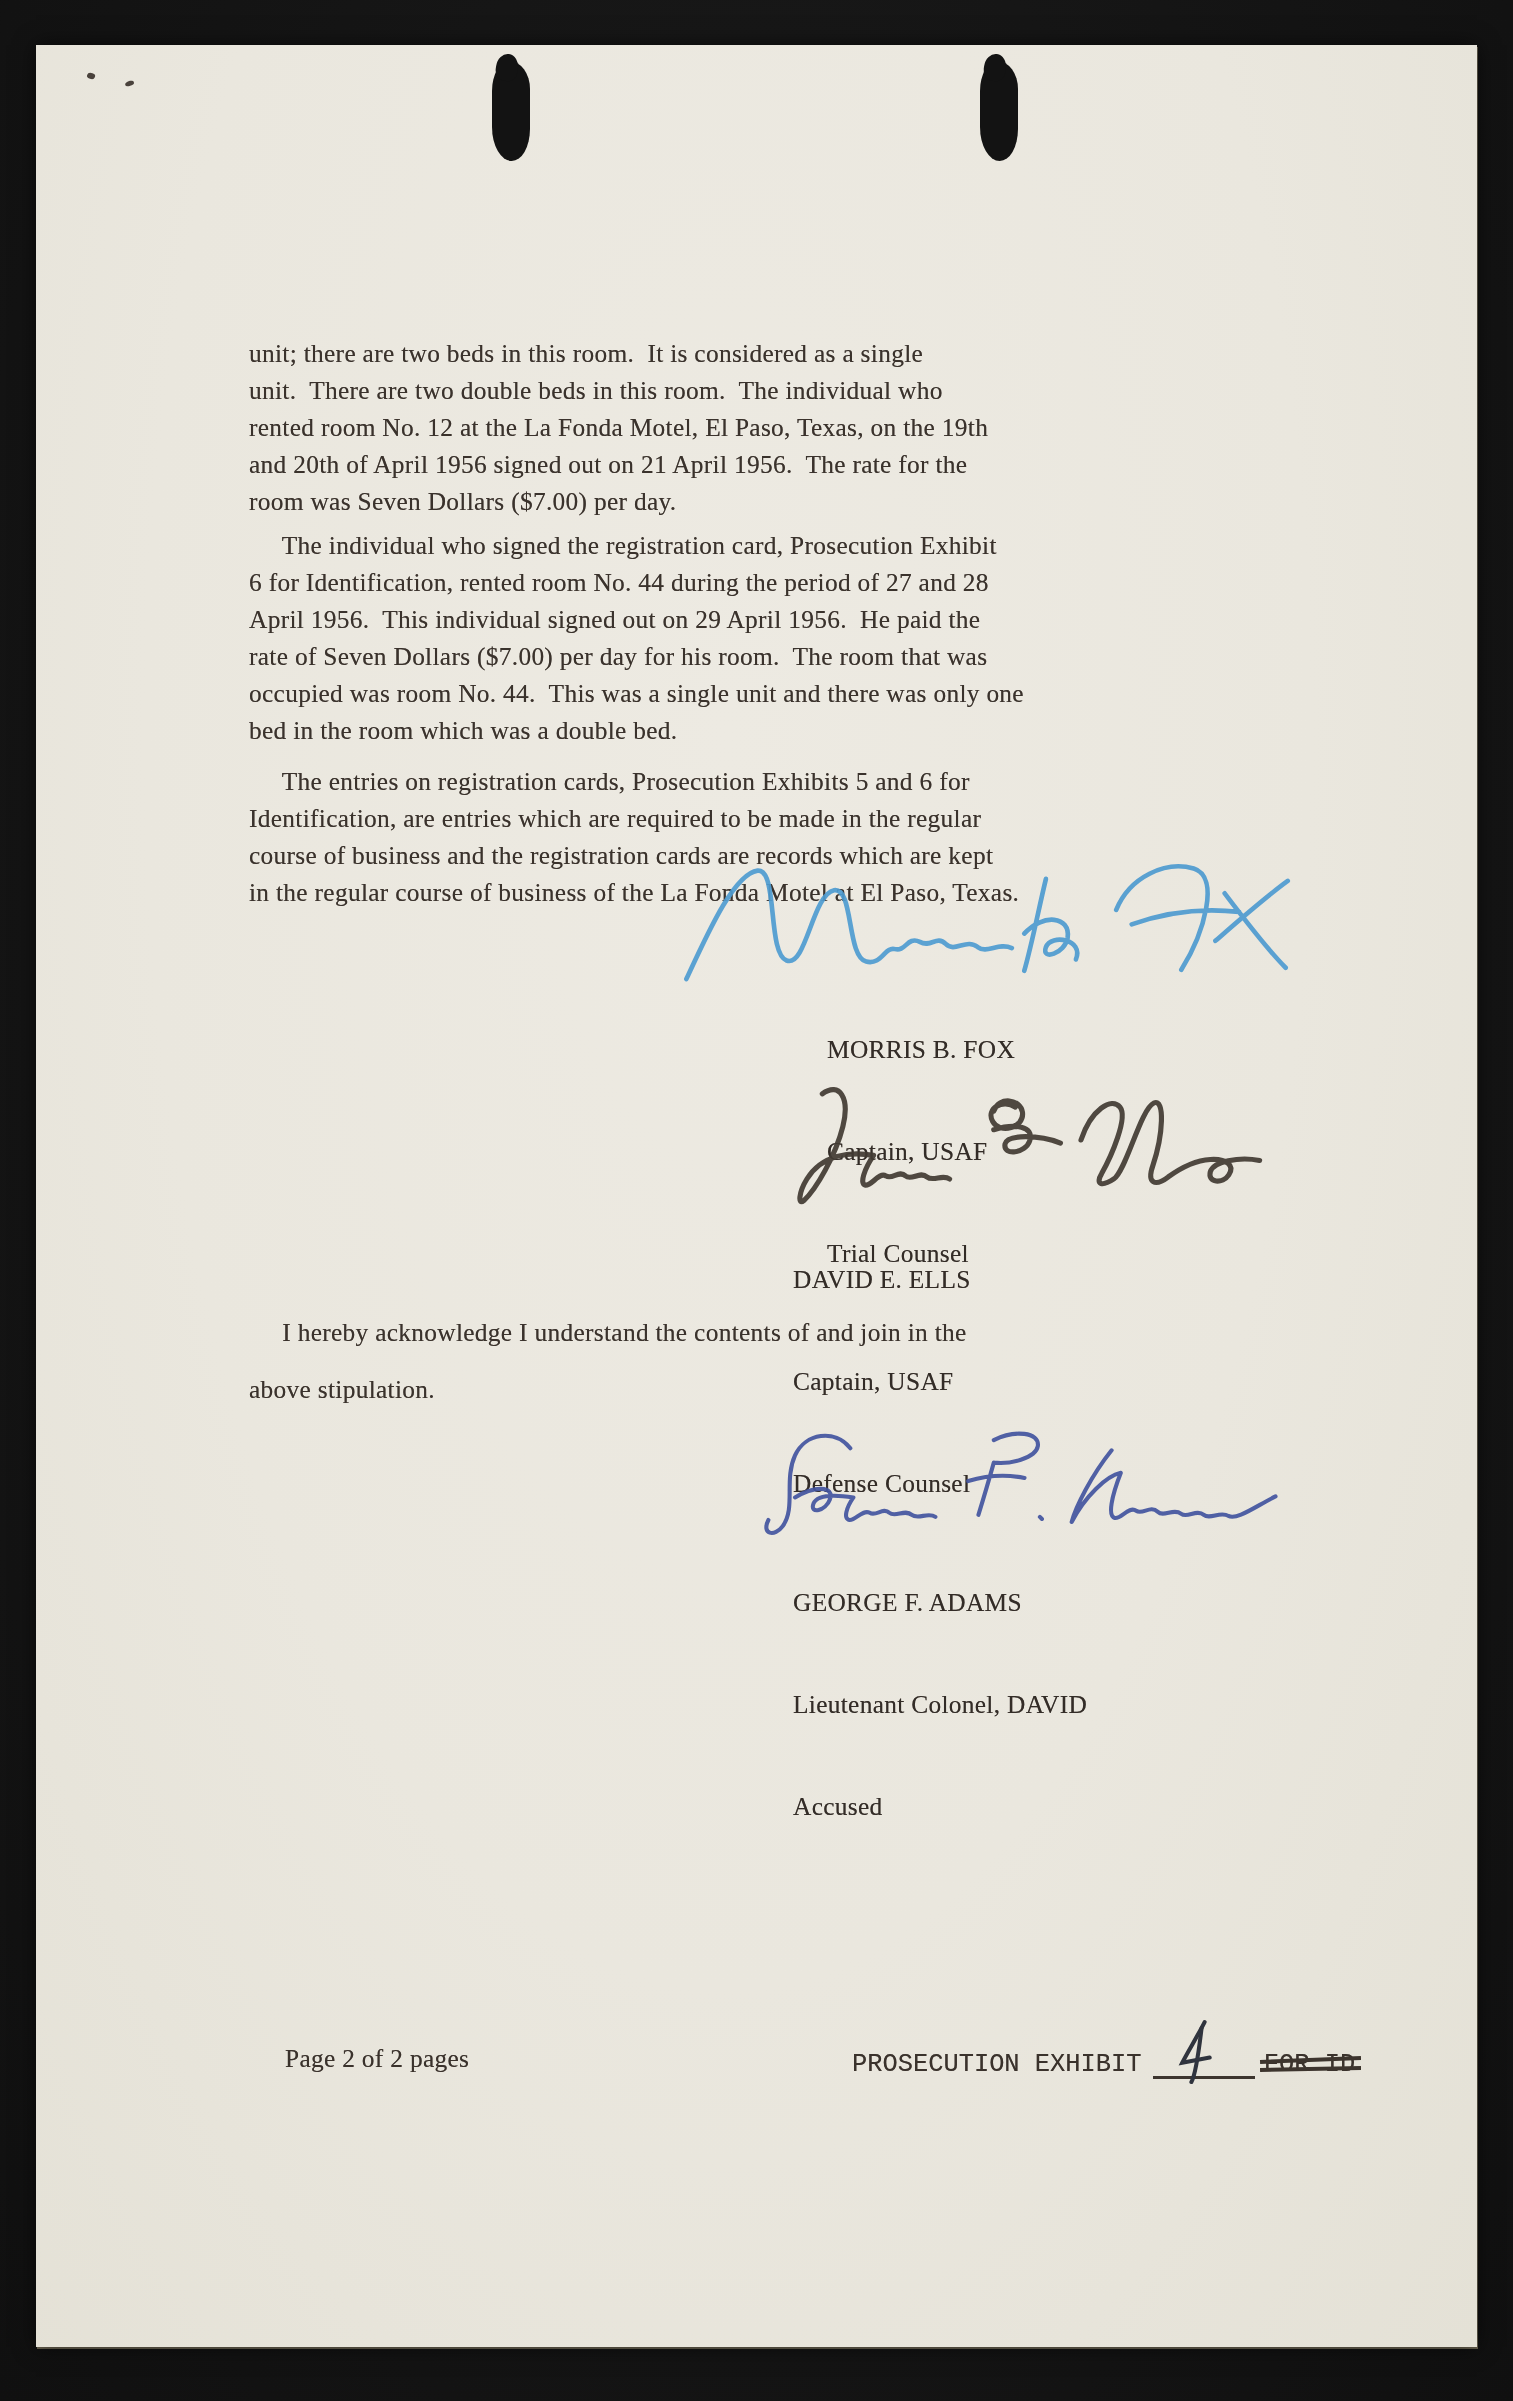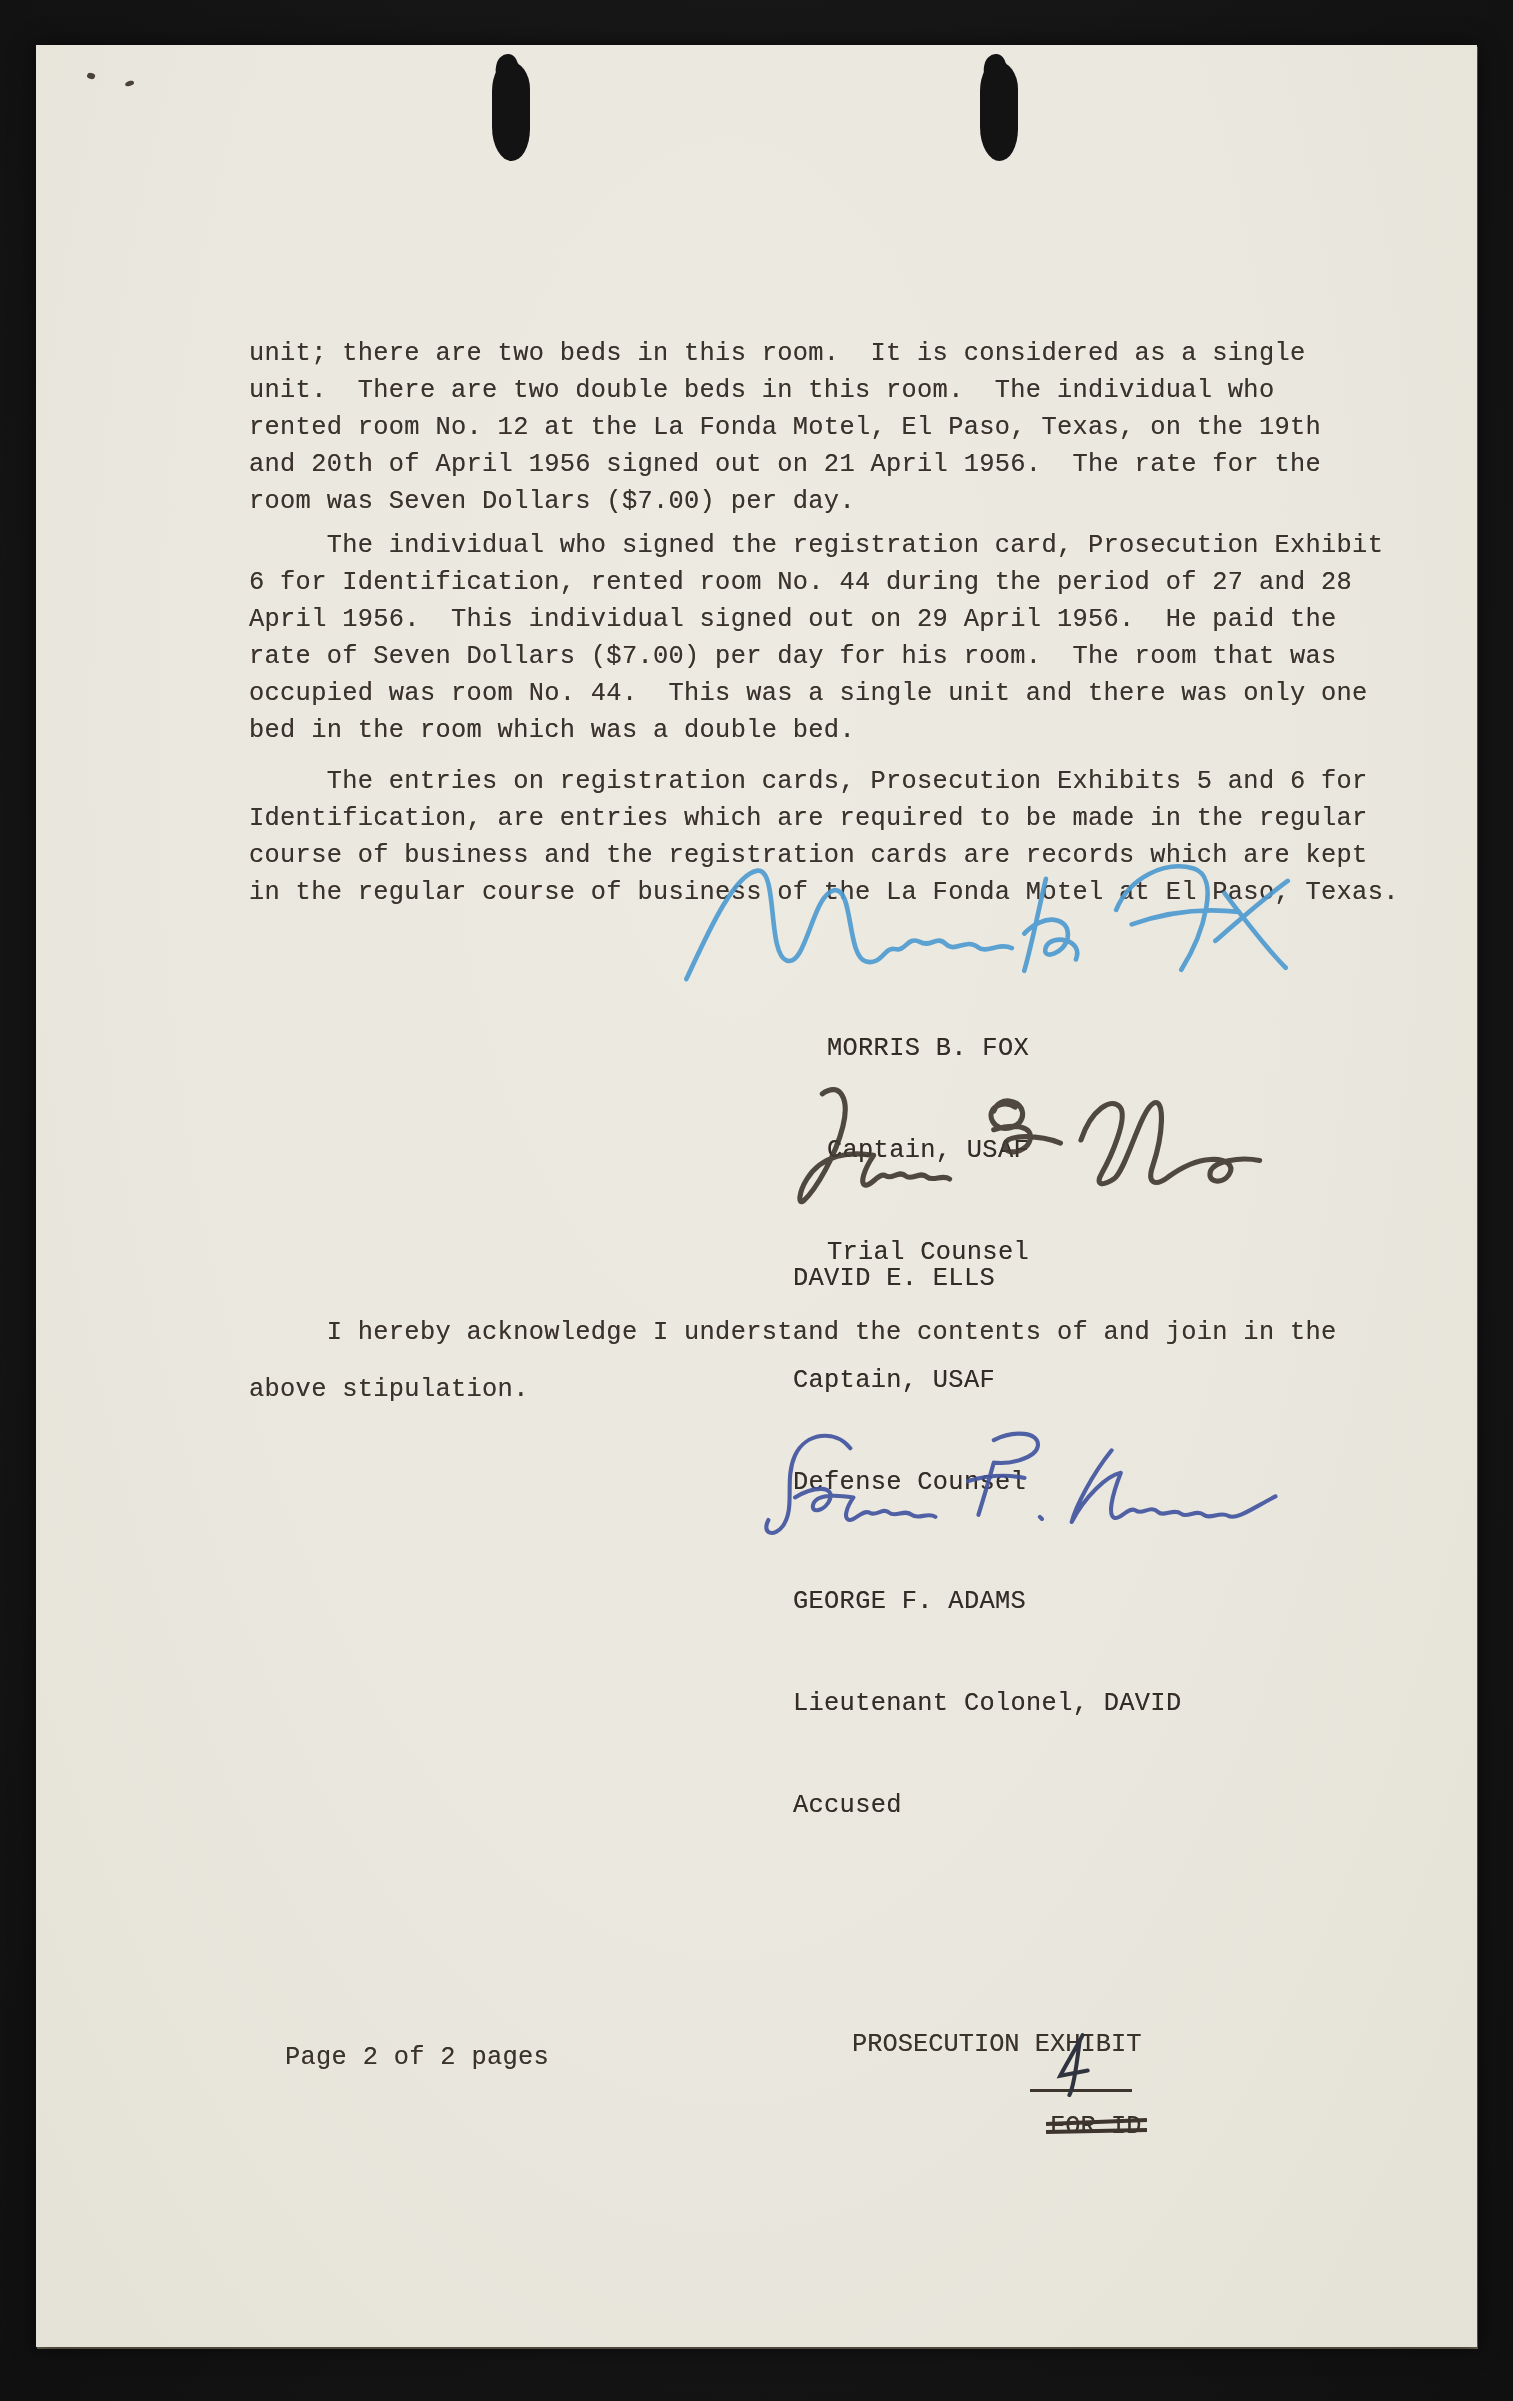--- a/index.html
+++ b/index.html
@@ -29,20 +29,21 @@
     transform:rotate(8deg);
   }
   .speck{position:absolute;background:#4a423c;border-radius:60% 40% 55% 45%;}
   .typed{
     position:absolute;
     color:#3a322c;
     font-size:25.4px;
     letter-spacing:0.3px;
     white-space:pre;
     text-shadow:0 0 0.5px rgba(58,50,44,.55);
+    font-family:Liberation Serif, serif;
   }
   .para{line-height:37px;}
   .ack{line-height:57px;}
   .sigblock{line-height:34px;color:#332c27;}
   .sigblock span{display:block;}
   .footer-left{line-height:30.5px;margin-left:36px;}
   .footer-right{
     position:absolute;
     display:flex;align-items:flex-end;
     color:#3a322c;font-size:25.4px;white-space:pre;
@@ -132,21 +133,21 @@
     </svg>
 
     <div class="typed sigblock" style="left:757px;top:1472px;">
       <span>GEORGE F. ADAMS</span>
       <span>Lieutenant Colonel, DAVID</span>
       <span>Accused</span>
     </div>
 
     <div class="typed footer-left" style="left:213px;top:1998px;">Page 2 of 2 pages</div>
 
-    <div class="footer-right" style="left:816px;top:1985px;flex-direction:column;">
+    <div class="footer-right" style="left:816px;top:1985px;">
       <span>PROSECUTION EXHIBIT</span><span class="exhibit-line"><svg class="exhibit-number-svg" width="46" height="66" viewBox="0 0 70 130">
             <g fill="none" stroke="#30343e" stroke-width="8" stroke-linecap="round">
               <path d="M 50 8 C 38 32 16 68 6 88 L 60 78"></path>
               <path d="M 44 20 C 40 52 34 108 24 126"></path>
             </g>
           </svg></span><span class="struck"><span>FOR ID</span><span class="strike-a"></span><span class="strike-b"></span></span>
     </div>
 
   </div>
 </div>

